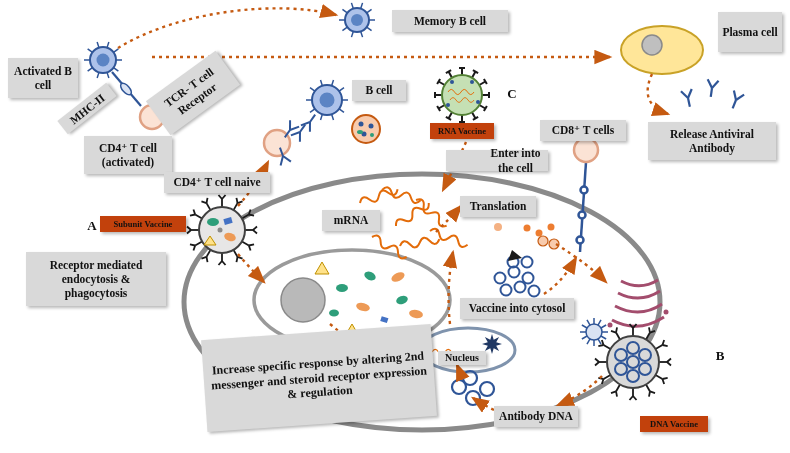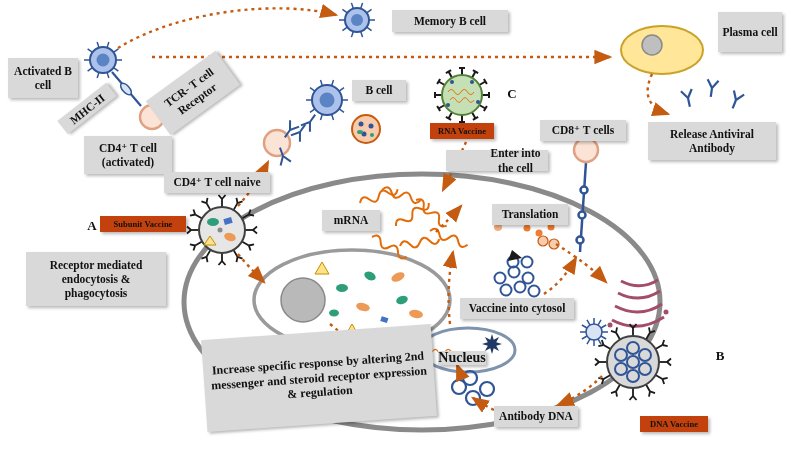--- a/index.html
+++ b/index.html
@@ -13,21 +13,21 @@
     font-weight:bold;font-size:11.5px;line-height:1.22;text-align:center;
     display:flex;align-items:center;justify-content:center;
     padding:2px 3px;box-sizing:border-box;
     box-shadow:2px 2px 3px rgba(0,0,0,.28);
   }
   .green{background:#c2410c;font-size:8.5px;padding:1px 2px;}
   .marker{background:transparent;box-shadow:none;font-size:13px;}
   .rot38{transform:rotate(-38deg);}
   .rot36{transform:rotate(-36deg);}
   .rot4{transform:rotate(-4deg);}
-  .small{font-size:14px;padding:0 2px;}
+  .small{font-size:10px;padding:0 2px;}
 </style>
 </head>
 <body>
 
 <div class="stage">
 
 <svg class="layer" width="790" height="453" viewBox="0 0 790 453">
   <defs>
     <marker id="ah" markerWidth="9" markerHeight="8" refX="6.5" refY="3" orient="auto">
       <path d="M0,0 L7.5,3 L0,6 z" fill="#c55a11"></path>
@@ -349,21 +349,21 @@
 <div class="lbl marker" style="left:504px;top:86px;width:16px;height:16px;">C</div>
 
 <div class="lbl" style="left:540px;top:120px;width:86px;height:21px;">CD8⁺ T cells</div>
 
 <div class="lbl" style="left:446px;top:150px;width:102px;height:21px;padding-left:40px;">Enter into the cell</div>
 
 <div class="lbl" style="left:648px;top:122px;width:128px;height:38px;">Release Antiviral Antibody</div>
 
 <div class="lbl" style="left:322px;top:210px;width:58px;height:21px;">mRNA</div>
 
-<div class="lbl" style="left:460px;top:204px;width:76px;height:21px;margin-left:32px;">Translation</div>
+<div class="lbl" style="left:460px;top:196px;width:76px;height:21px;">Translation</div>
 
 <div class="lbl marker" style="left:84px;top:218px;width:16px;height:16px;">A</div>
 
 <div class="lbl green" style="left:100px;top:216px;width:86px;height:16px;">Subunit Vaccine</div>
 
 <div class="lbl" style="left:26px;top:252px;width:140px;height:54px;">Receptor mediated endocytosis &amp; phagocytosis</div>
 
 <div class="lbl" style="left:460px;top:298px;width:114px;height:21px;">Vaccine into cytosol</div>
 
 <div class="lbl rot4" style="left:204px;top:332px;width:230px;height:92px;font-size:12px;">Increase specific response by altering 2nd messenger and steroid receptor expression &amp; regulation</div>

